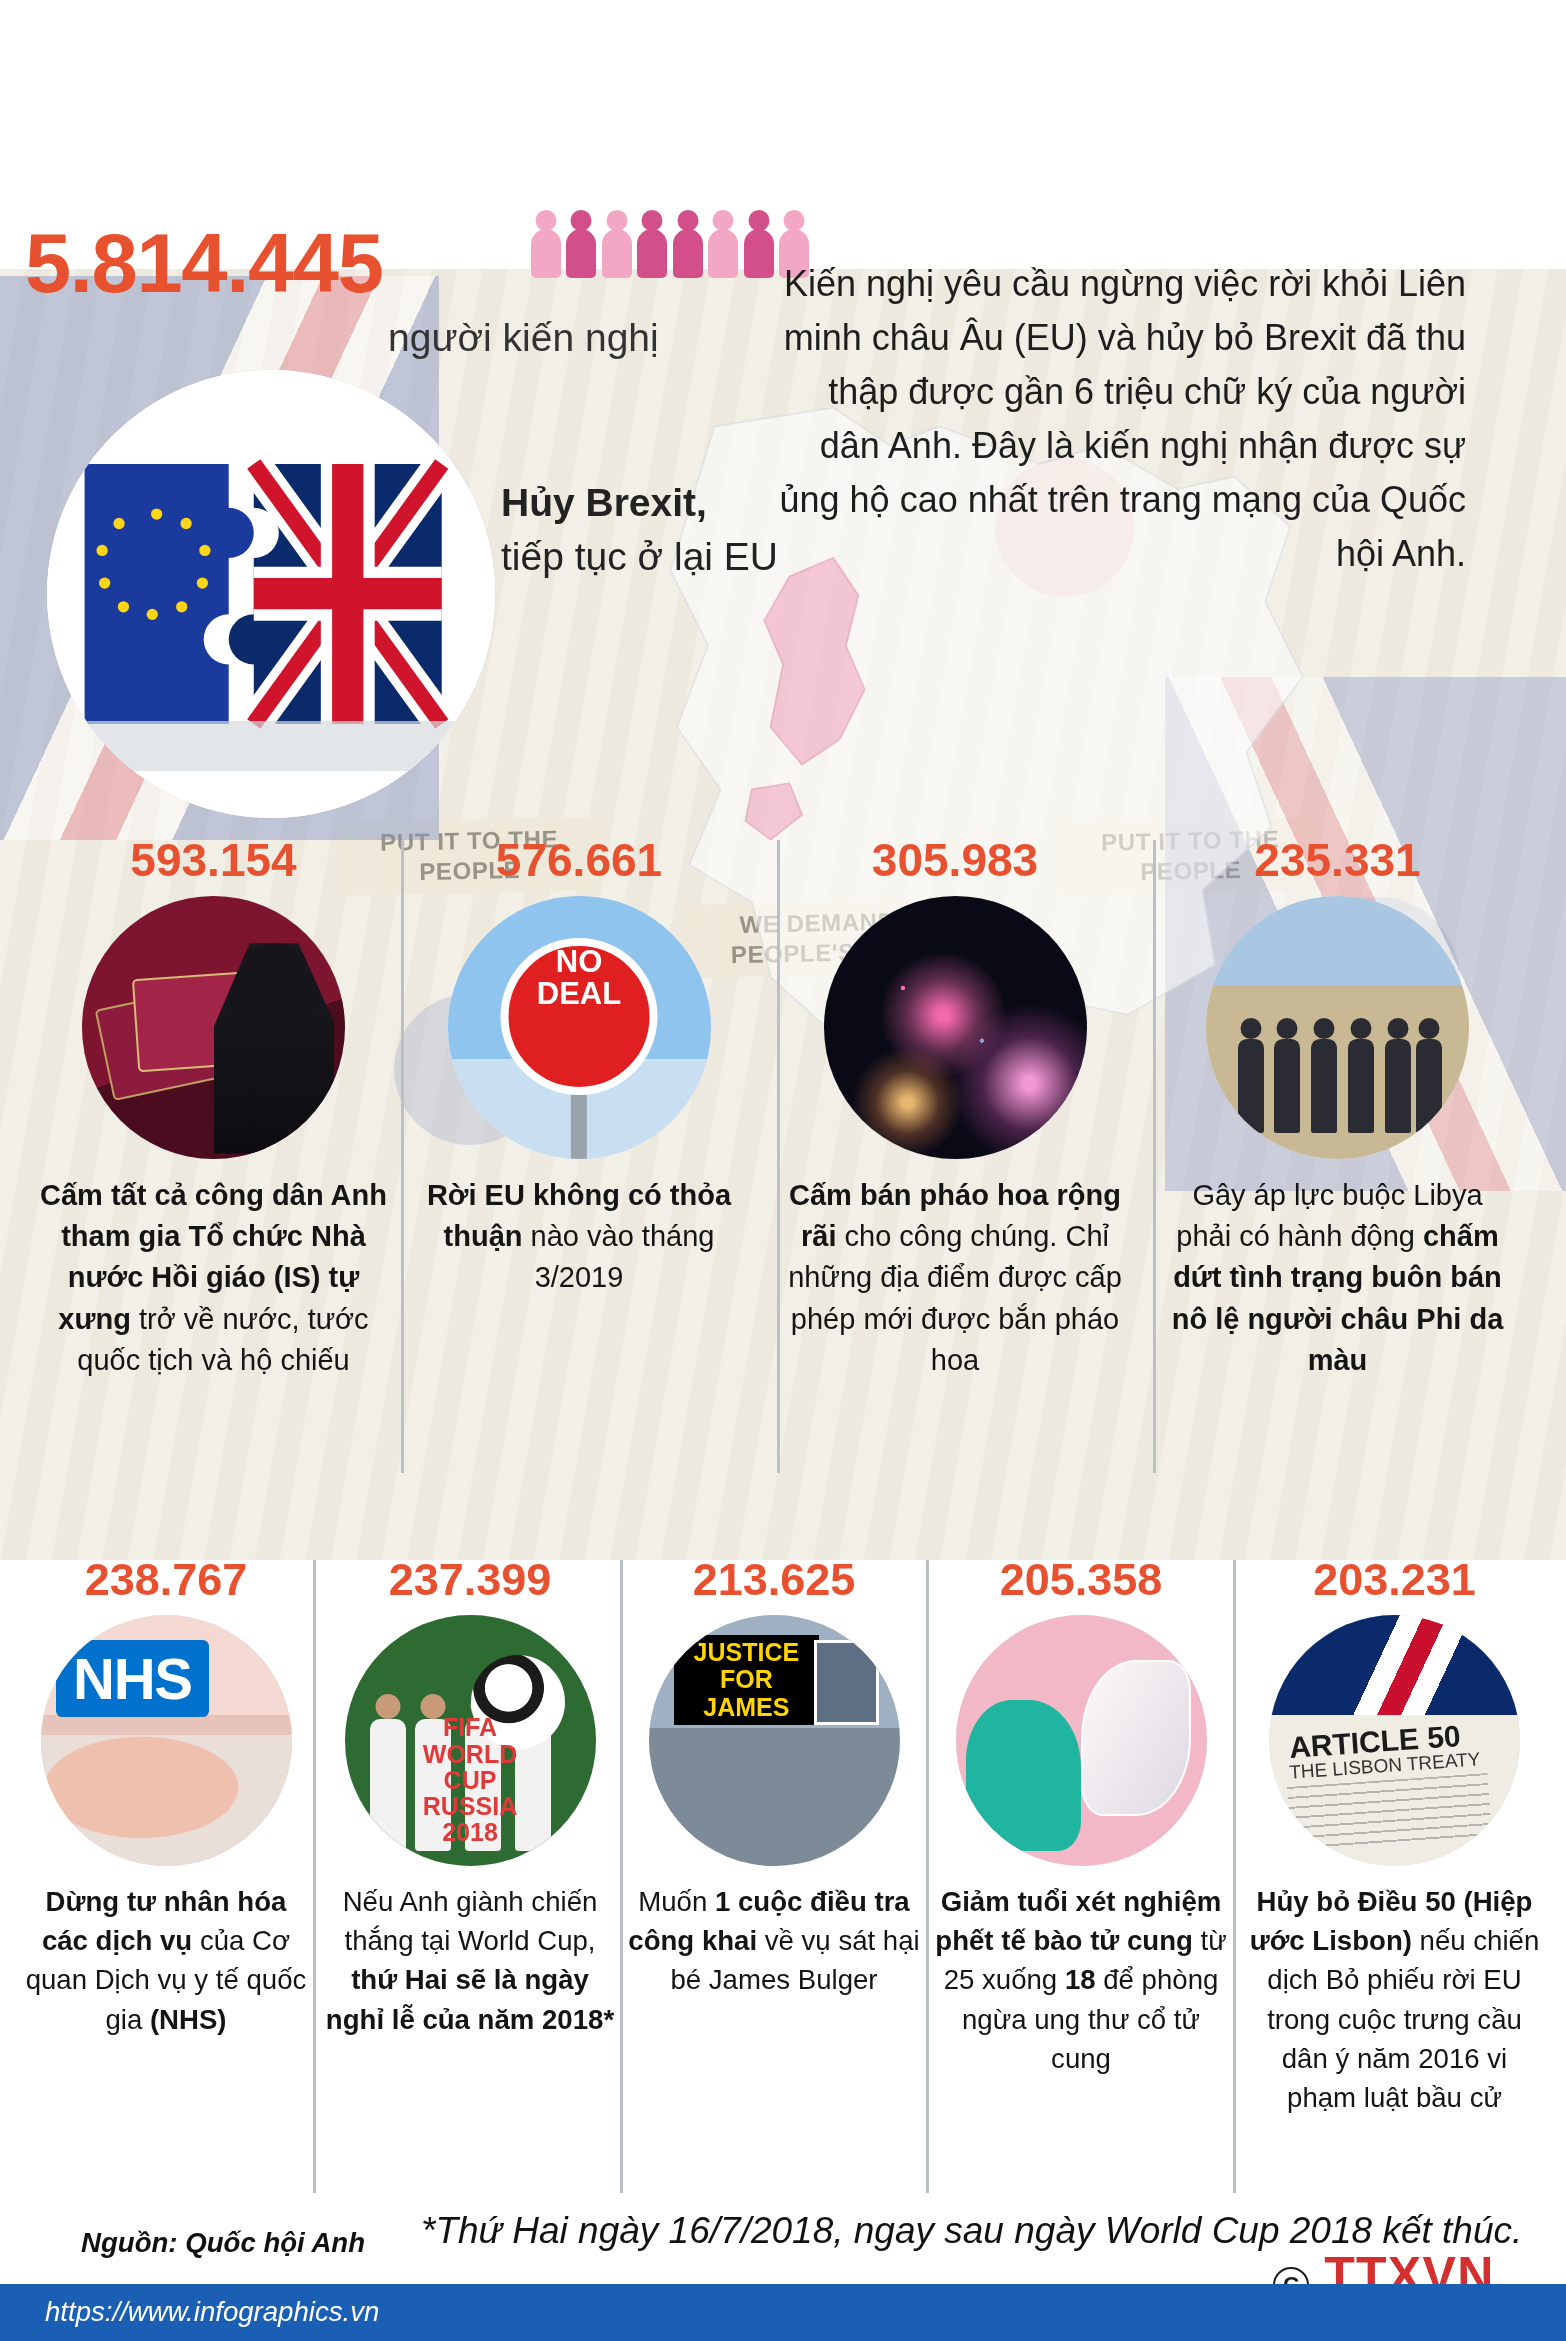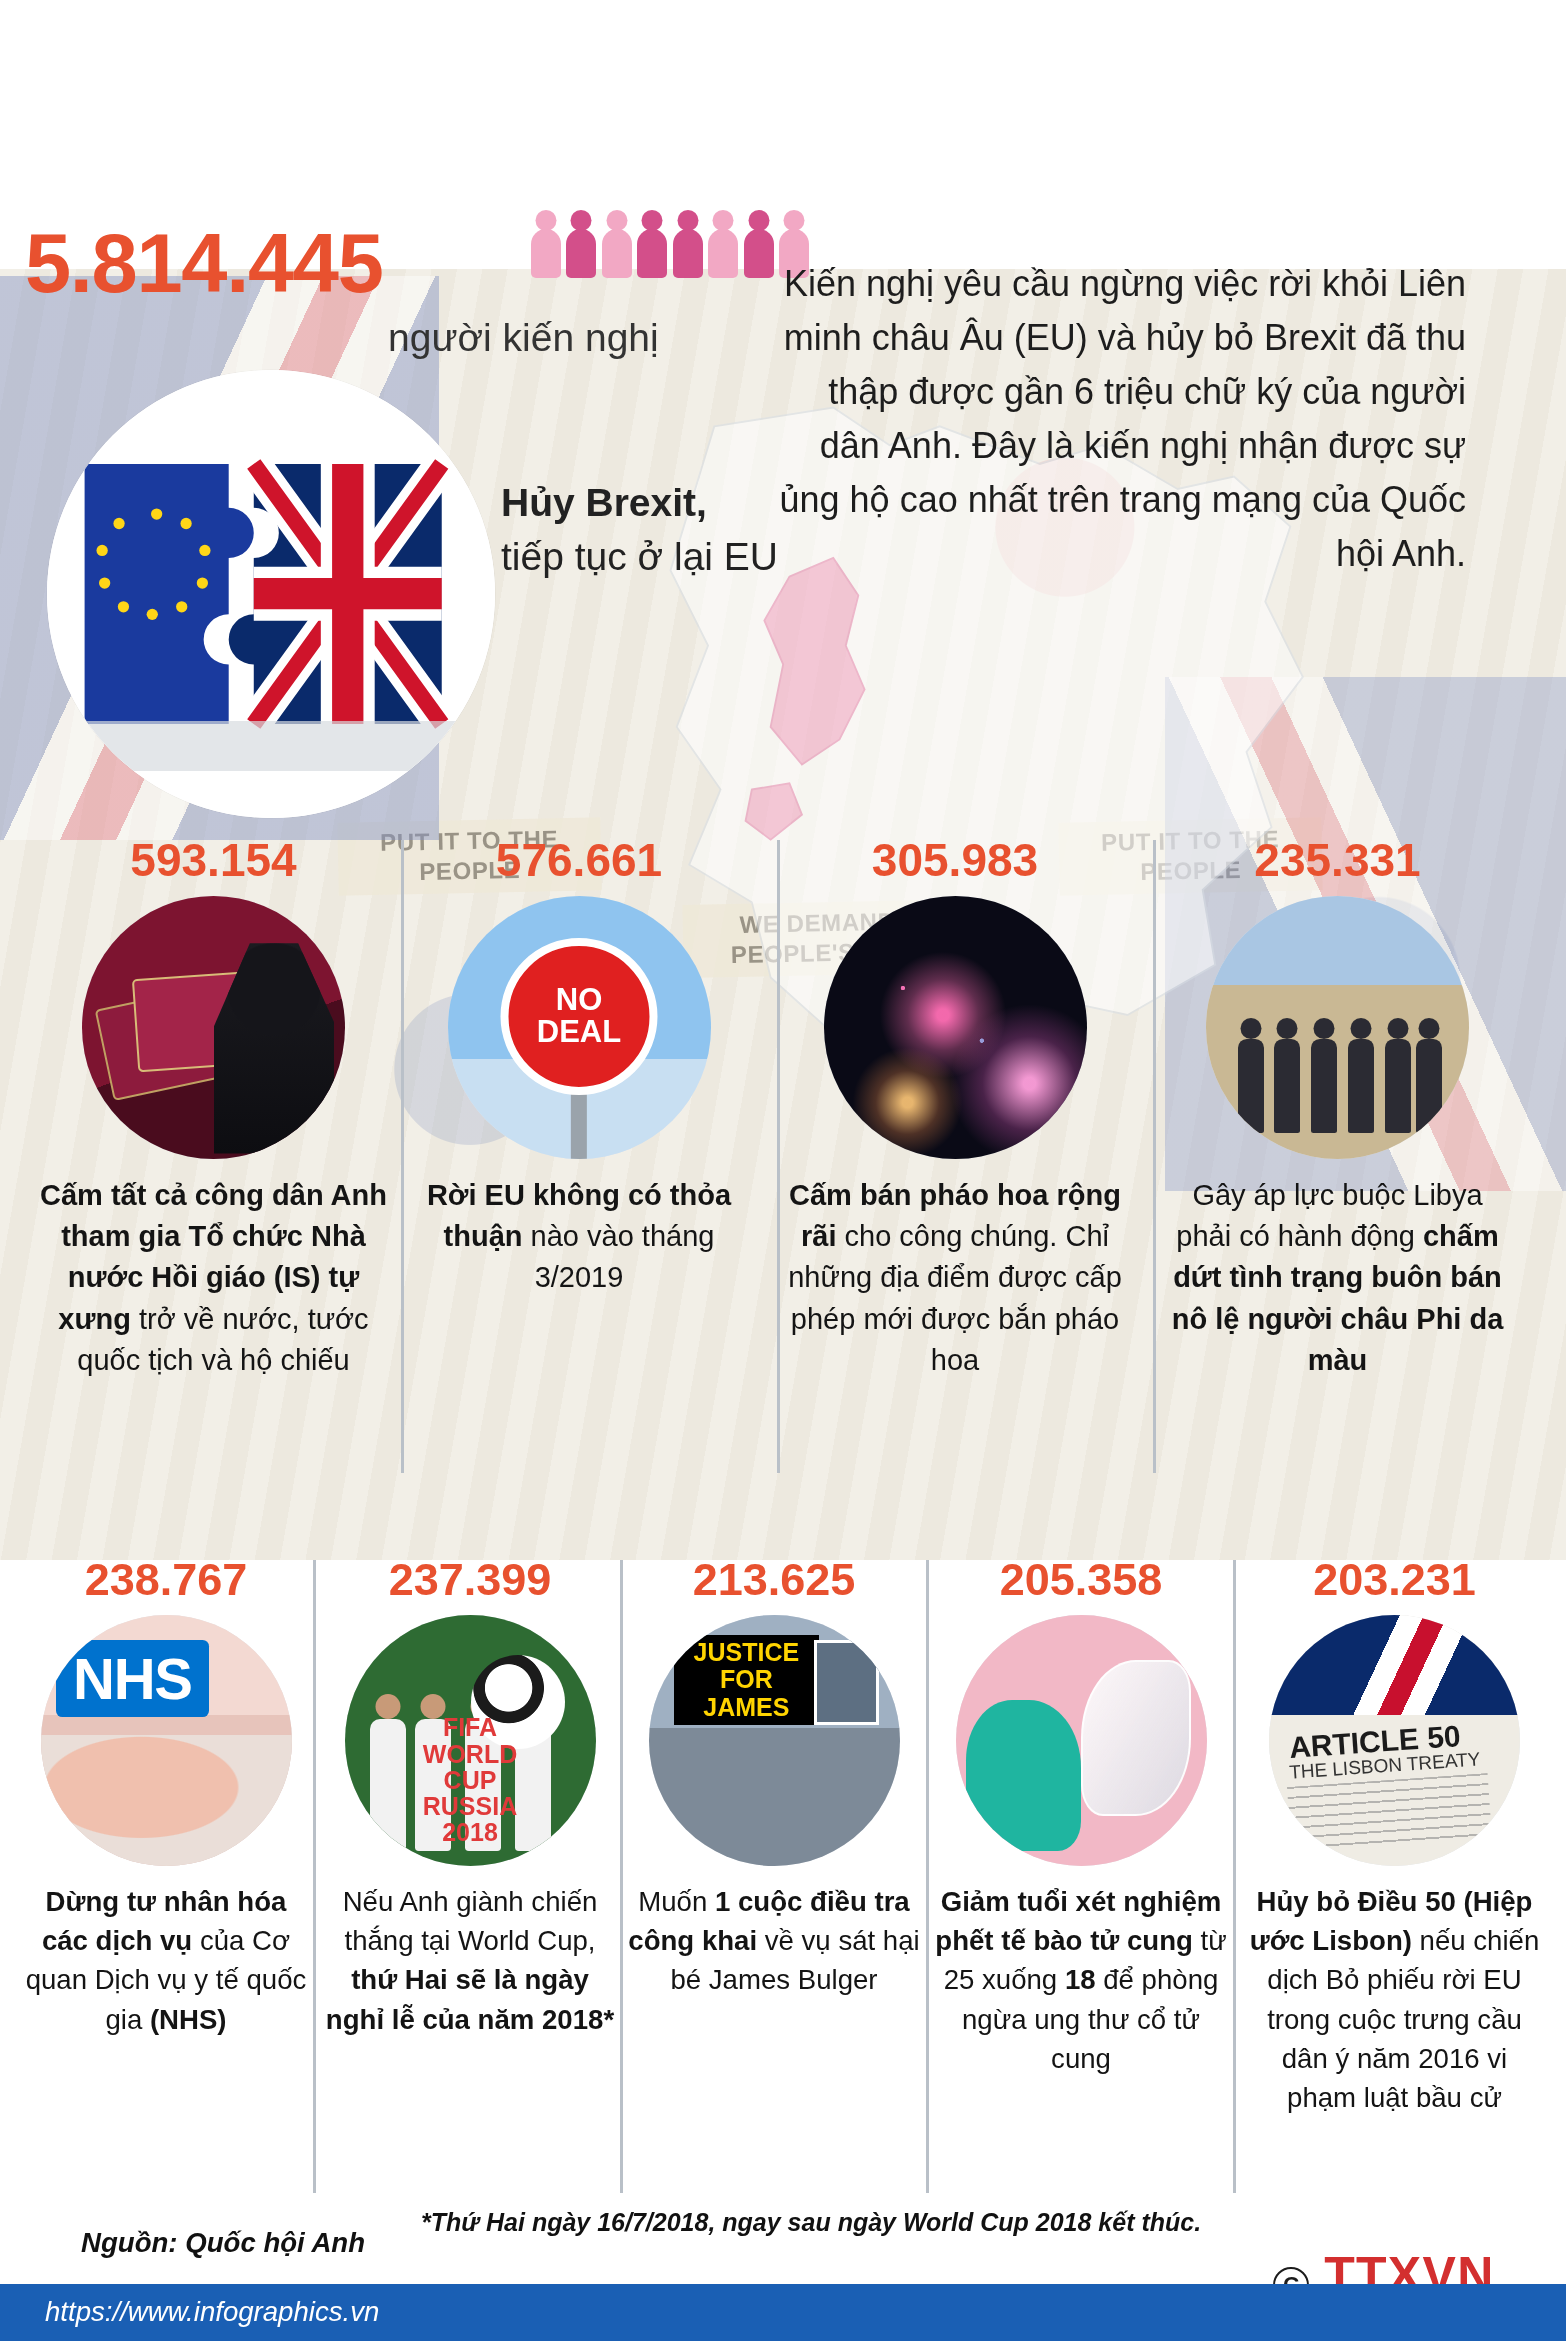--- a/index.html
+++ b/index.html
@@ -218,25 +218,24 @@
     position: absolute;
     left: 81px; top: 2227px;
     font-size: 27.6px;
     font-style: italic;
     font-weight: 700;
     color: #111111;
   }
   .footer-note {
     position: absolute;
     left: 421px; top: 2205px;
-    font-size: 25px;
+    font-size: 37px;
     font-style: italic;
     color: #111111;
     line-height: 1.4;
-    font-weight: bold;
   }
   .footer-bar {
     position: absolute;
     left: 0; bottom: 0;
     width: 1566px; height: 58px;
     background: #1a5fb4;
   }
   .footer-url {
     position: absolute;
     left: 45px; bottom: 13.8px;
@@ -286,21 +285,21 @@
     background: radial-gradient(circle at 50% 22%, #15151a 0 26%, transparent 27%), linear-gradient(#1b1b20, #0d0d11);
     clip-path: polygon(30% 0, 70% 0, 100% 38%, 100% 100%, 0 100%, 0 40%);
   }
   .ph-nodeal {
     background: linear-gradient(#8fc4ef 0 62%, #c8dff2 62% 100%);
   }
   .nodeal-sign {
     position: absolute; left: 50%; top: 16%; transform: translateX(-50%);
     width: 157px; height: 157px; border-radius: 50%;
     background: #e02020; border: 8.8px solid #ffffff;
-    display: flex; flex-direction: column; align-items: center; justify-content: center;
+    display: flex; flex-direction: column; align-items: center; 
     color: #fff; font-weight: 700; font-size: 31px; line-height: 1.05;
   }
   .nodeal-post {
     position: absolute; left: 50%; top: 62%; transform: translateX(-50%);
     width: 16.3px; height: 38%; background: #9aa3ab;
   }
   .ph-fireworks {
     background: radial-gradient(circle at 30% 35%, rgba(255,120,190,0.95) 0 1.9px, transparent 2.5px),
                 radial-gradient(circle at 60% 55%, rgba(120,200,255,0.9) 0 1.9px, transparent 2.5px),
                 #0a0a16;

